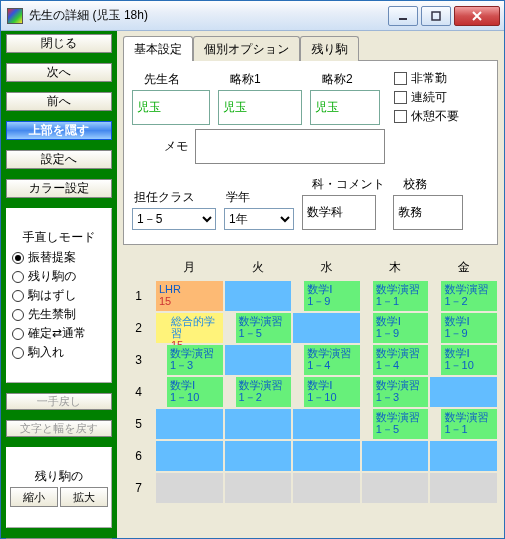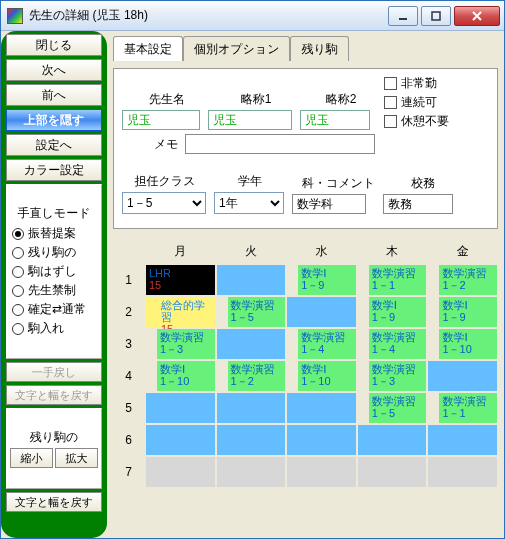--- a/index.html
+++ b/index.html
@@ -6,56 +6,56 @@
   body { margin: 0; background: #fff; }
   .window { width: 505px; height: 539px; border: 1px solid #2a6fb7; background: #ece9d8; position: relative; }
   .titlebar { height: 30px; background: linear-gradient(#fdfdfe,#e7eef8 40%,#cfe0f4); border-bottom: 1px solid #9db6d6; display: flex; align-items: center; padding: 0 4px; }
   .appicon { width: 16px; height: 16px; margin: 0 6px 0 2px; background: linear-gradient(135deg,#d33,#35d,#3c3,#fd3); border:1px solid #555;}
   .title { font-size: 12px; color: #000; flex: 1; }
   .winbtns { display: flex; gap: 3px; }
   .winbtn { width: 30px; height: 20px; border: 1px solid #6b8bb7; background: linear-gradient(#f8fbff,#d2e2f5); border-radius: 2px; display:flex;align-items:center;justify-content:center; }
   .winbtn svg { display:block; }
   .closebtn { width: 46px; background: linear-gradient(#f2a0a0,#d05050,#c23030); border-color:#8a2525; }
   .client { display: flex; height: calc(100% - 30px); }
-  .sidebar { width: 106px; background: #008000; padding: 3px 5px; display:flex; flex-direction:column; gap:3px;border-radius:15px; }
+  .sidebar { width: 116px; background: #008000; padding: 3px 5px; display:flex; flex-direction:column; gap:10px; }
   .sbtn { height: 22px; background: linear-gradient(#fff,#ece9d8); border: 1px solid #888; font-size: 12px; display:flex;align-items:center;justify-content:center; cursor:pointer;}
   .sbtn.sel { background: linear-gradient(#9cf,#48e,#9cf); border: 1px solid #1155dd; color:#fff; font-weight:bold;}
   .panel { background:#fff; border:1px outset #fff; padding:20px 3px; font-size:12px; }
   .panel .ptitle { text-align:center; margin-bottom:2px; }
   .radio-row { display:flex; align-items:center; gap:4px; padding:1px 2px; cursor:pointer;}
   .radio { width:12px;height:12px;border:1px solid #333;border-radius:50%;display:inline-flex;align-items:center;justify-content:center;}
   .radio.on::after{content:"";width:6px;height:6px;background:#000;border-radius:50%;}
   .btnrow { display:flex; gap:2px; }
   .btnrow .sbtn { flex:1; height:20px; font-size:11px;}
   .small { font-size:11px; height:20px;}
   .disabled { color:#999; }
   .main { flex:1; padding: 4px 6px 6px 6px; display:flex; flex-direction:column; }
-  .tabs { display:flex; gap:0; margin-bottom:8px; font-size:12px; }
+  .tabs { display:flex; gap:0; margin-bottom:0; font-size:12px; }
   .tab { padding:4px 10px 3px; border:1px solid #999; border-bottom:none; background:#ece9d8; position:relative; top:1px; border-radius:3px 3px 0 0; cursor:pointer;}
   .tab.active { background:#fff; z-index:2;}
   .tabbody { border:1px solid #999; background:#fff; padding:6px 8px 10px; font-size:12px; }
   .formrow { display:flex; gap:8px; align-items:flex-end; margin-bottom:4px;}
   .fcol { display:flex; flex-direction:column; }
-  .flabel { font-size:12px; margin: 11px 0 2px 12px; text-align: center;}
-  .txt { height:20px; border:1px solid #7a9; background:#fff; font-size:12px; padding:2px 4px; color:#0a0;}
+  .flabel { font-size:12px; margin: 4px 0 2px 12px;}
+  .txt { height:35px; border:1px solid #7a9; background:#fff; font-size:12px; padding:2px 4px; color:#0a0;}
   .txt.plain{ border:1px solid #888; color:#000;}
   .memo-row { display:flex; align-items:center; gap:6px; margin: 4px 0 8px;}
   .memo-row .txt { flex:1;}
   .chkcol { display:flex; flex-direction:column; gap:2px; margin-left:6px;}
   .chk { display:flex; align-items:center; gap:4px; font-size:12px;}
   .chkbox { width:13px;height:13px;border:1px solid #555;background:#fff;display:inline-block;}
   .sel2 { height:22px; border:1px solid #7f9db9; background:#fff; font-size:12px; }
   .scharea { flex:1; margin-top:10px; }
   .daytabs { display:flex; margin-left:32px; }
   .daytab { flex:1; text-align:center; font-size:12px; padding:4px 0; cursor:pointer;}
   .grid { display:grid; grid-template-columns: 32px repeat(5,1fr); }
   .rh { font-size:12px; display:flex; align-items:center; justify-content:center; border-right:1px solid transparent;}
   .cell { height:30px; margin:1px; background:#63bdff; font-size:11px; line-height:12px; padding:2px 3px; color:#004; position:relative;}
   .cell.green { background:#67f07a;margin-left:12px; }
-  .cell.pink { background:#000000; }
+  .cell.pink { background:#fdba74; }
   .cell.yellow { background:#fff37a;padding-left:15px; }
   .cell.gray { background:#d7d7d7; }
   .cell .lab { color:#1e88e5; font-size:11px; }
   .cell .sub { color:#1e88e5; font-size:11px; }
   .cell.green .lab,.cell.green .sub{ color:#0c5dc7;}
   .cell.pink .lab{ color:#0c5dc7;}
   .cell.pink .sub{ color:#c33;}
   .cell.yellow .sub{ color:#c33;}
 </style>
 </head>

